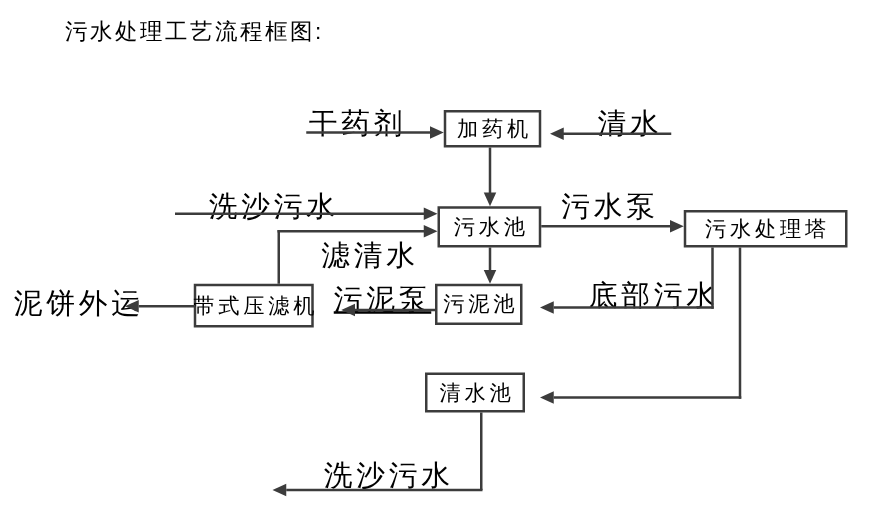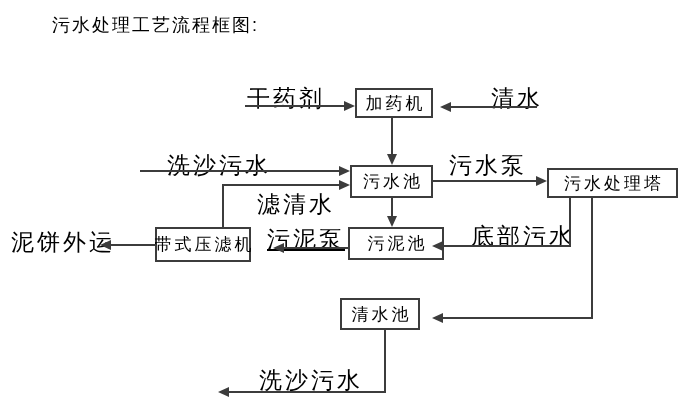--- a/index.html
+++ b/index.html
@@ -62,26 +62,26 @@
 </head>
 <body>
 
 <div class="canvas">
 
   <div class="title">污水处理工艺流程框图:</div>
 
   <div class="node" style="left:355px; top:88px;  width:78px;  height:30px;">加药机</div>
   <div class="node" style="left:350px; top:165px; width:83px;  height:33px;">污水池</div>
   <div class="node" style="left:547px; top:168px; width:131px; height:30px;">污水处理塔</div>
-  <div class="node" style="left:348px; top:227px; width:96px;  height:33px;">污泥池</div>
+  <div class="node" style="left:348px; top:227px; width:70px;  height:33px;">污泥池</div>
   <div class="node" style="left:155px; top:227px; width:96px; height:35px;">带式压滤机</div>
   <div class="node" style="left:340px; top:298px; width:80px;  height:32px;">清水池</div>
 
   <div class="lbl" style="left:247px; top:83px;">干药剂</div>
-  <div class="lbl" style="left:491px; top:83px;">清水</div>
+  <div class="lbl" style="left:478px; top:83px;">清水</div>
   <div class="lbl" style="left:167px; top:150px;">洗沙污水</div>
   <div class="lbl" style="left:449px; top:150px;">污水泵</div>
   <div class="lbl" style="left:257px; top:189px;">滤清水</div>
   <div class="lbl" style="left:267px; top:224px;text-decoration:underline;">污泥泵</div>
   <div class="lbl" style="left:471px; top:221px;">底部污水</div>
   <div class="lbl" style="left:11px;  top:227px;">泥饼外运</div>
   <div class="lbl" style="left:259px; top:365px;">洗沙污水</div>
 
   <div class="hline" style="left:245px; top:105px; width:101px;"></div>
   <div class="ah r" style="left:344px; top:101px;"></div>

